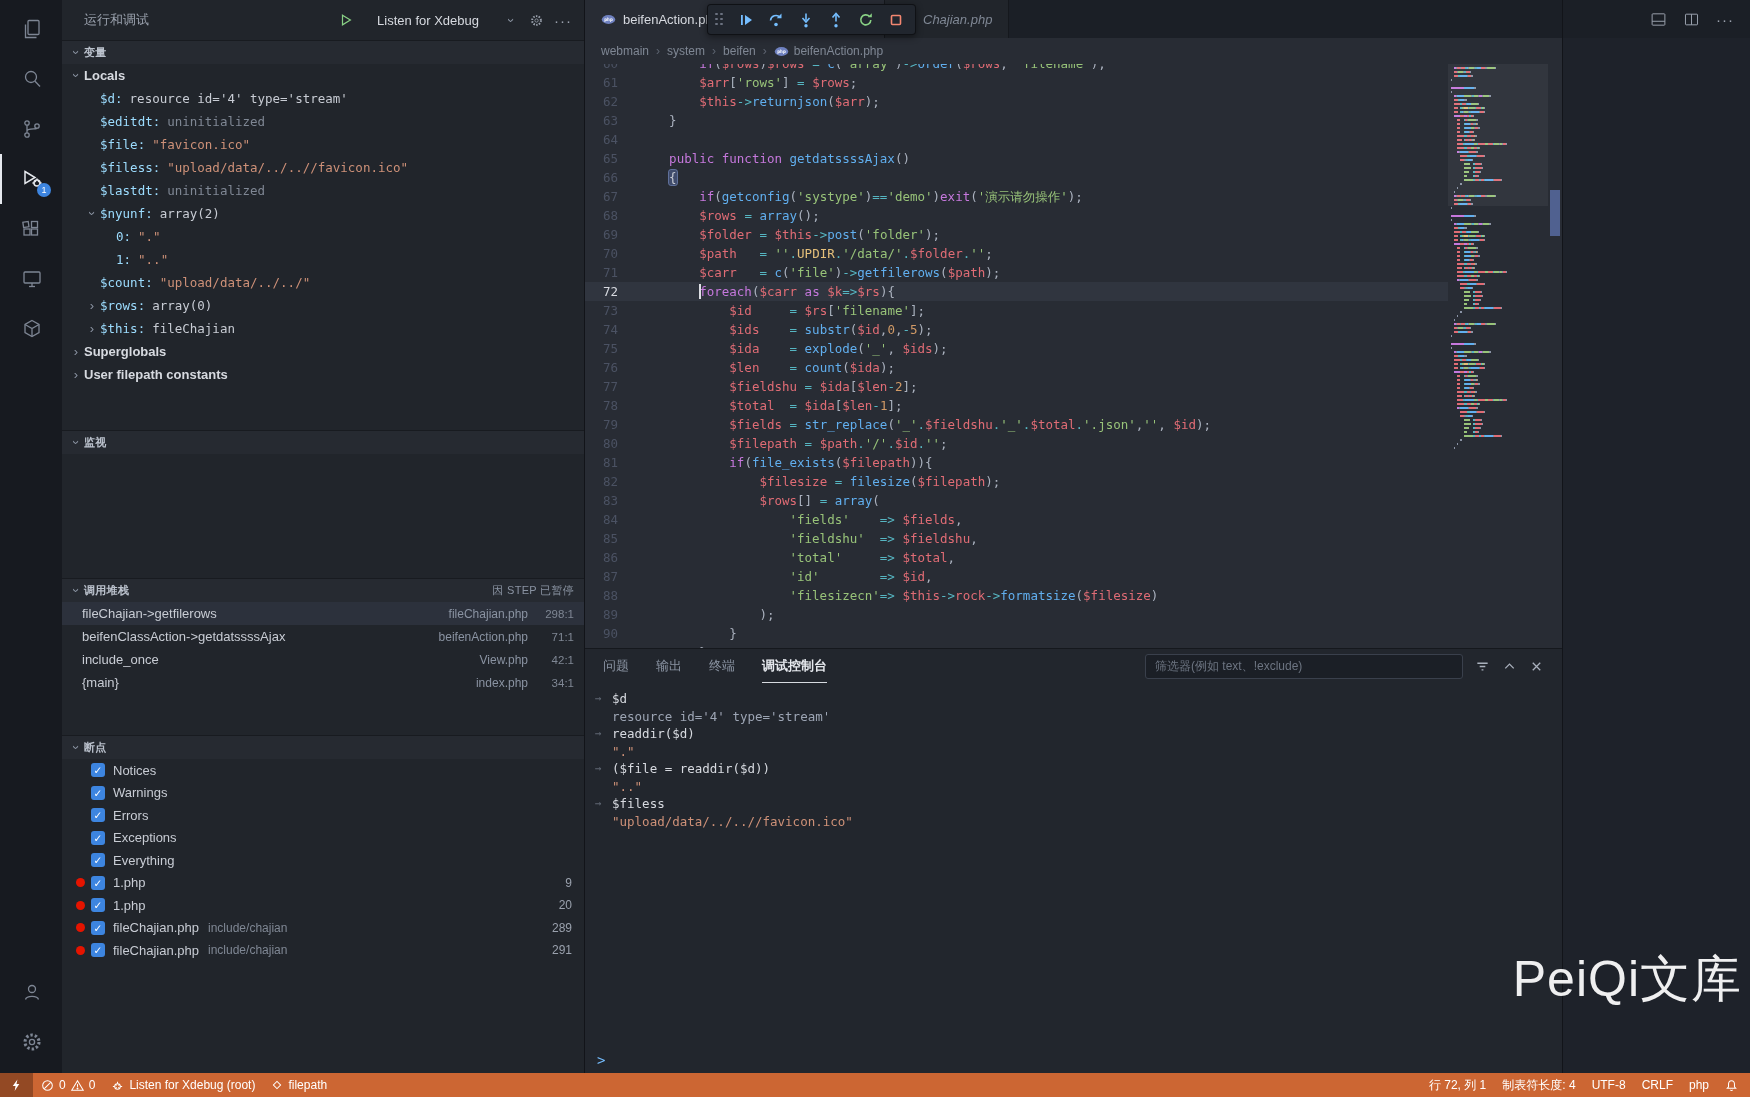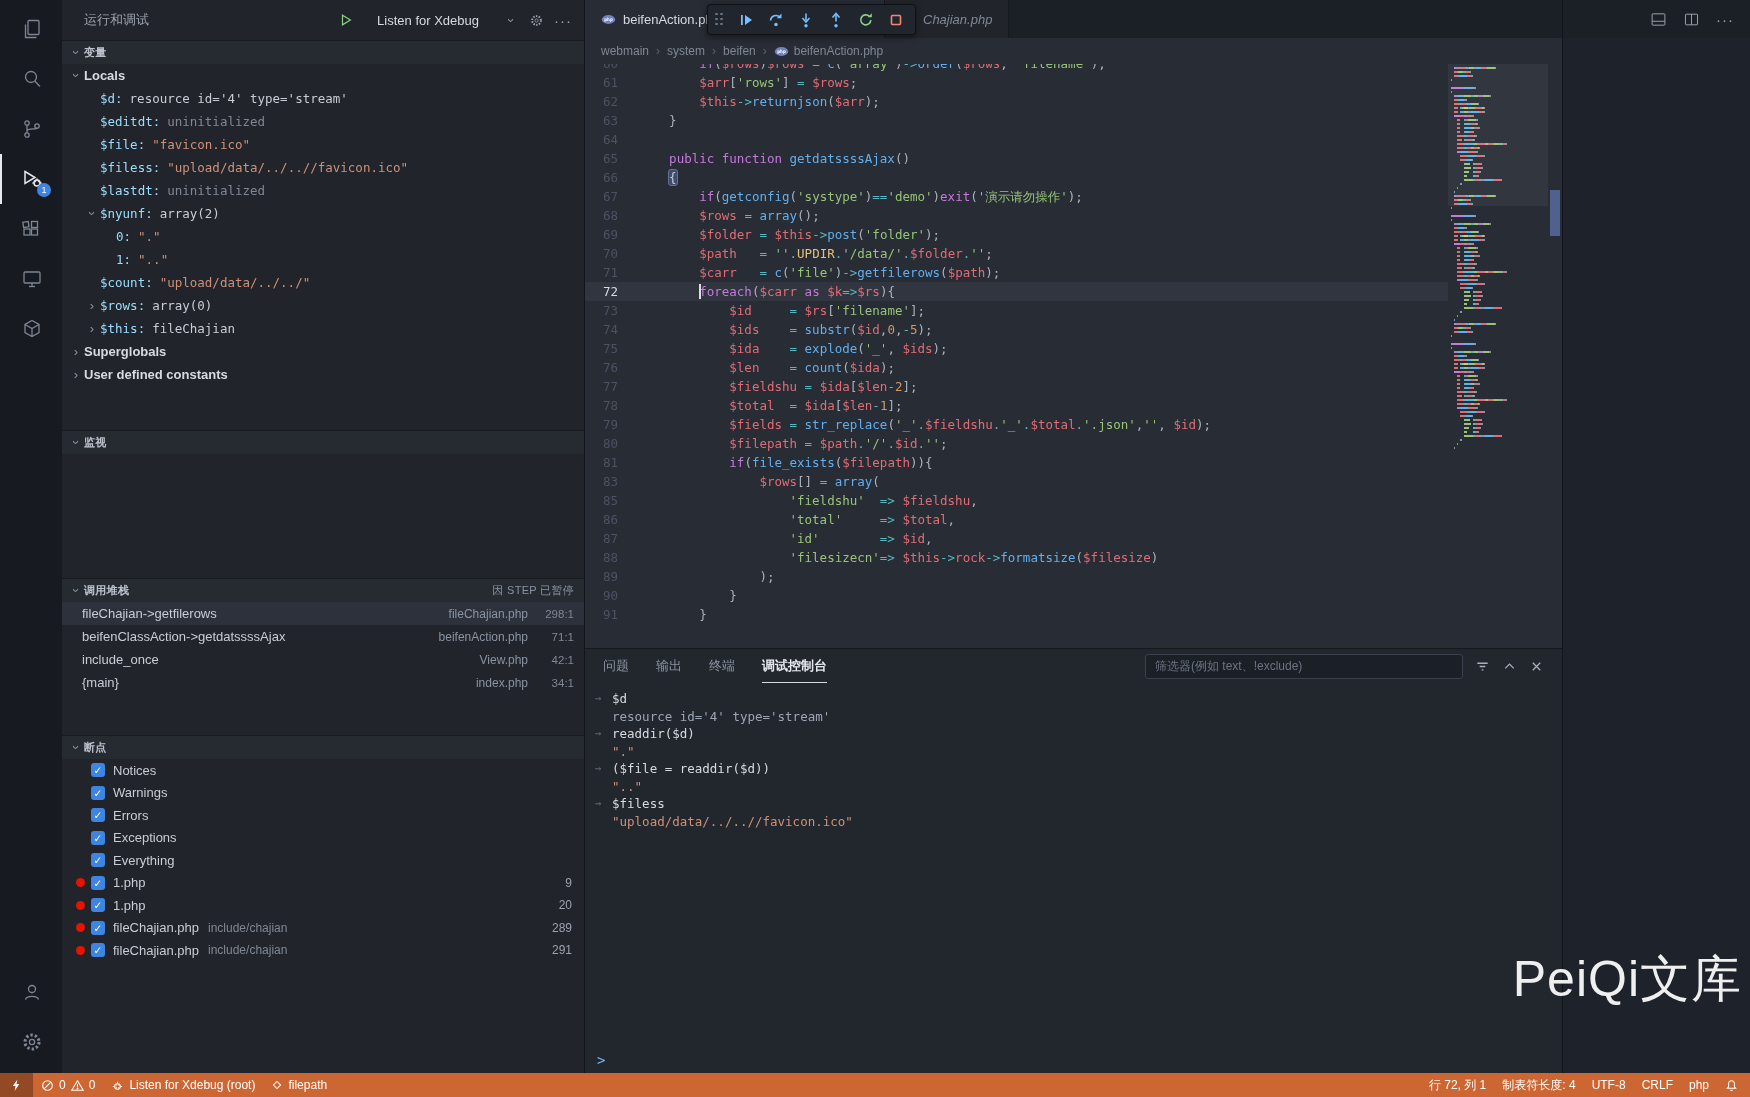--- a/index.html
+++ b/index.html
@@ -266,21 +266,21 @@
               <span class="chev">›</span>
               <span class="var-name">$this:</span>
               <span class="var-val plain">fileChajian</span>
             </div>
             <div class="tree-row" style="padding-left: 6px;">
               <span class="chev">›</span>
               <span class="scope-name">Superglobals</span>
             </div>
             <div class="tree-row" style="padding-left: 6px;">
               <span class="chev">›</span>
-              <span class="scope-name">User defined constants</span>
+              <span class="scope-name">User filepath constants</span>
             </div>
           </div>
       </div>
 
       <div class="sec sec-watch">
         <div class="sec-header">
           <span class="chev open">›</span>
           <span>监视</span>
         </div>
         <div></div>
@@ -476,21 +476,23 @@
             <div class="code-line current"><span class="ln">72</span><span class="lt"><span class="tk-i">        </span><span class="cursor"></span><span class="tk-k">foreach</span><span class="tk-p">(</span><span class="tk-v">$carr</span><span class="tk-k"> as </span><span class="tk-v">$k</span><span class="tk-o">=&gt;</span><span class="tk-v">$rs</span><span class="tk-p">){</span></span></div>
             <div class="code-line"><span class="ln">73</span><span class="lt"><span class="tk-i">            </span><span class="tk-v">$id</span><span class="tk-i">     </span><span class="tk-o">= </span><span class="tk-v">$rs</span><span class="tk-p">[</span><span class="tk-s">'filename'</span><span class="tk-p">];</span></span></div>
             <div class="code-line"><span class="ln">74</span><span class="lt"><span class="tk-i">            </span><span class="tk-v">$ids</span><span class="tk-i">    </span><span class="tk-o">= </span><span class="tk-f">substr</span><span class="tk-p">(</span><span class="tk-v">$id</span><span class="tk-p">,</span><span class="tk-n">0</span><span class="tk-p">,</span><span class="tk-o">-</span><span class="tk-n">5</span><span class="tk-p">);</span></span></div>
             <div class="code-line"><span class="ln">75</span><span class="lt"><span class="tk-i">            </span><span class="tk-v">$ida</span><span class="tk-i">    </span><span class="tk-o">= </span><span class="tk-f">explode</span><span class="tk-p">(</span><span class="tk-s">'_'</span><span class="tk-p">, </span><span class="tk-v">$ids</span><span class="tk-p">);</span></span></div>
             <div class="code-line"><span class="ln">76</span><span class="lt"><span class="tk-i">            </span><span class="tk-v">$len</span><span class="tk-i">    </span><span class="tk-o">= </span><span class="tk-f">count</span><span class="tk-p">(</span><span class="tk-v">$ida</span><span class="tk-p">);</span></span></div>
             <div class="code-line"><span class="ln">77</span><span class="lt"><span class="tk-i">            </span><span class="tk-v">$fieldshu</span><span class="tk-o"> = </span><span class="tk-v">$ida</span><span class="tk-p">[</span><span class="tk-v">$len</span><span class="tk-o">-</span><span class="tk-n">2</span><span class="tk-p">];</span></span></div>
             <div class="code-line"><span class="ln">78</span><span class="lt"><span class="tk-i">            </span><span class="tk-v">$total</span><span class="tk-i">  </span><span class="tk-o">= </span><span class="tk-v">$ida</span><span class="tk-p">[</span><span class="tk-v">$len</span><span class="tk-o">-</span><span class="tk-n">1</span><span class="tk-p">];</span></span></div>
             <div class="code-line"><span class="ln">79</span><span class="lt"><span class="tk-i">            </span><span class="tk-v">$fields</span><span class="tk-o"> = </span><span class="tk-f">str_replace</span><span class="tk-p">(</span><span class="tk-s">'_'</span><span class="tk-o">.</span><span class="tk-v">$fieldshu</span><span class="tk-o">.</span><span class="tk-s">'_'</span><span class="tk-o">.</span><span class="tk-v">$total</span><span class="tk-o">.</span><span class="tk-s">'.json'</span><span class="tk-p">,</span><span class="tk-s">''</span><span class="tk-p">, </span><span class="tk-v">$id</span><span class="tk-p">);</span></span></div>
             <div class="code-line"><span class="ln">80</span><span class="lt"><span class="tk-i">            </span><span class="tk-v">$filepath</span><span class="tk-o"> = </span><span class="tk-v">$path</span><span class="tk-o">.</span><span class="tk-s">'/'</span><span class="tk-o">.</span><span class="tk-v">$id</span><span class="tk-o">.</span><span class="tk-s">''</span><span class="tk-p">;</span></span></div>
             <div class="code-line"><span class="ln">81</span><span class="lt"><span class="tk-i">            </span><span class="tk-k">if</span><span class="tk-p">(</span><span class="tk-f">file_exists</span><span class="tk-p">(</span><span class="tk-v">$filepath</span><span class="tk-p">)){</span></span></div>
+            <div class="code-line"><span class="ln">82</span><span class="lt"><span class="tk-i">                </span><span class="tk-v">$filesize</span><span class="tk-o"> = </span><span class="tk-f">filesize</span><span class="tk-p">(</span><span class="tk-v">$filepath</span><span class="tk-p">);</span></span></div>
             <div class="code-line"><span class="ln">83</span><span class="lt"><span class="tk-i">                </span><span class="tk-v">$rows</span><span class="tk-p">[]</span><span class="tk-o"> = </span><span class="tk-f">array</span><span class="tk-p">(</span></span></div>
+            <div class="code-line"><span class="ln">84</span><span class="lt"><span class="tk-i">                    </span><span class="tk-s">'fields'</span><span class="tk-i">    </span><span class="tk-o">=&gt; </span><span class="tk-v">$fields</span><span class="tk-p">,</span></span></div>
             <div class="code-line"><span class="ln">85</span><span class="lt"><span class="tk-i">                    </span><span class="tk-s">'fieldshu'</span><span class="tk-i">  </span><span class="tk-o">=&gt; </span><span class="tk-v">$fieldshu</span><span class="tk-p">,</span></span></div>
             <div class="code-line"><span class="ln">86</span><span class="lt"><span class="tk-i">                    </span><span class="tk-s">'total'</span><span class="tk-i">     </span><span class="tk-o">=&gt; </span><span class="tk-v">$total</span><span class="tk-p">,</span></span></div>
             <div class="code-line"><span class="ln">87</span><span class="lt"><span class="tk-i">                    </span><span class="tk-s">'id'</span><span class="tk-i">        </span><span class="tk-o">=&gt; </span><span class="tk-v">$id</span><span class="tk-p">,</span></span></div>
             <div class="code-line"><span class="ln">88</span><span class="lt"><span class="tk-i">                    </span><span class="tk-s">'filesizecn'</span><span class="tk-o">=&gt; </span><span class="tk-v">$this</span><span class="tk-o">-&gt;</span><span class="tk-v">rock</span><span class="tk-o">-&gt;</span><span class="tk-f">formatsize</span><span class="tk-p">(</span><span class="tk-v">$filesize</span><span class="tk-p">)</span></span></div>
             <div class="code-line"><span class="ln">89</span><span class="lt"><span class="tk-i">                </span><span class="tk-p">);</span></span></div>
             <div class="code-line"><span class="ln">90</span><span class="lt"><span class="tk-i">            </span><span class="tk-p">}</span></span></div>
             <div class="code-line"><span class="ln">91</span><span class="lt"><span class="tk-i">        </span><span class="tk-p">}</span></span></div>
           </div>
         <div id="minimap">
           <div id="mm-viewport"></div>

